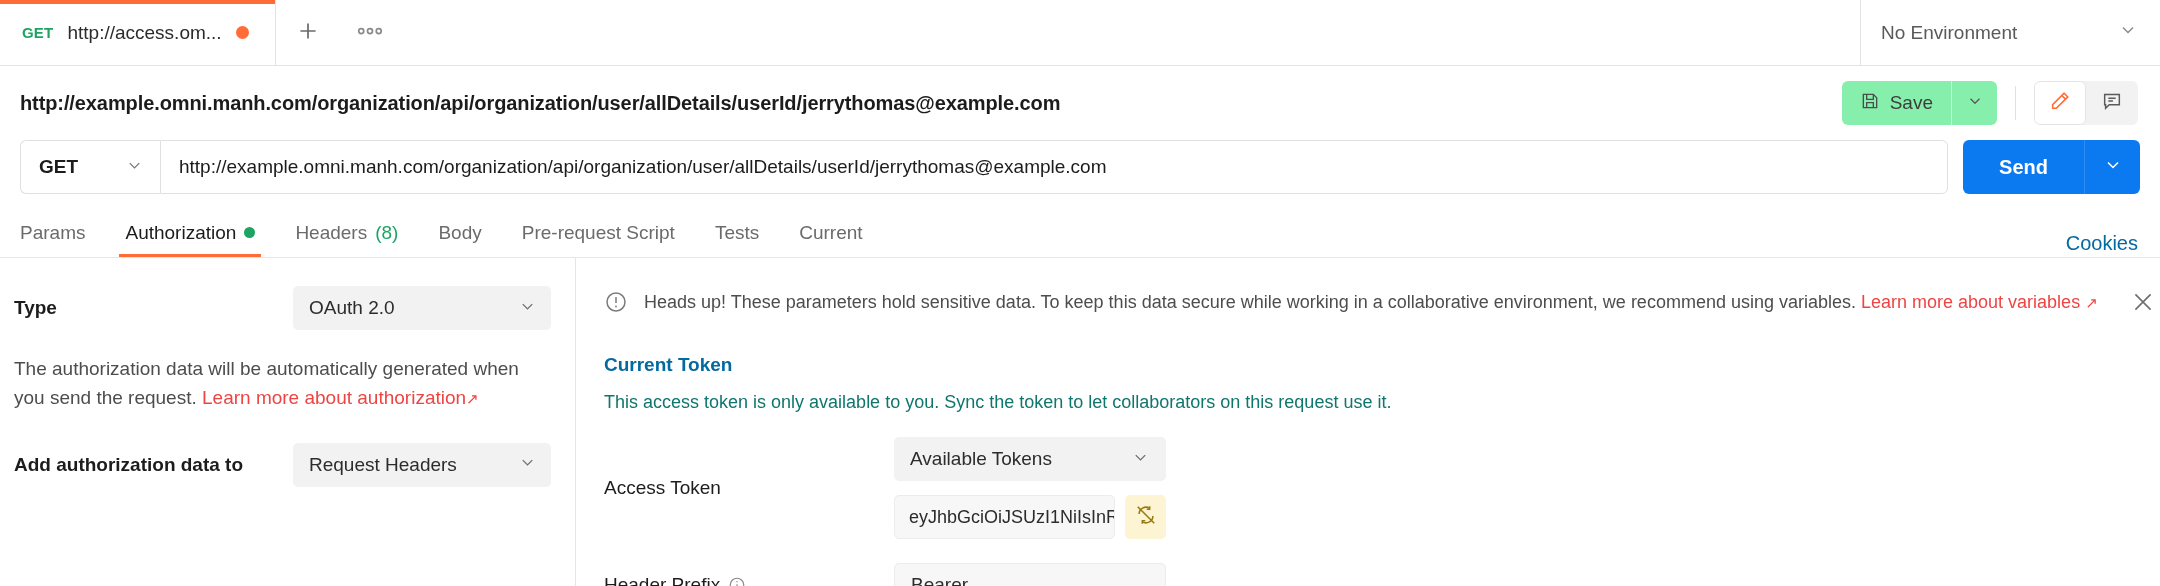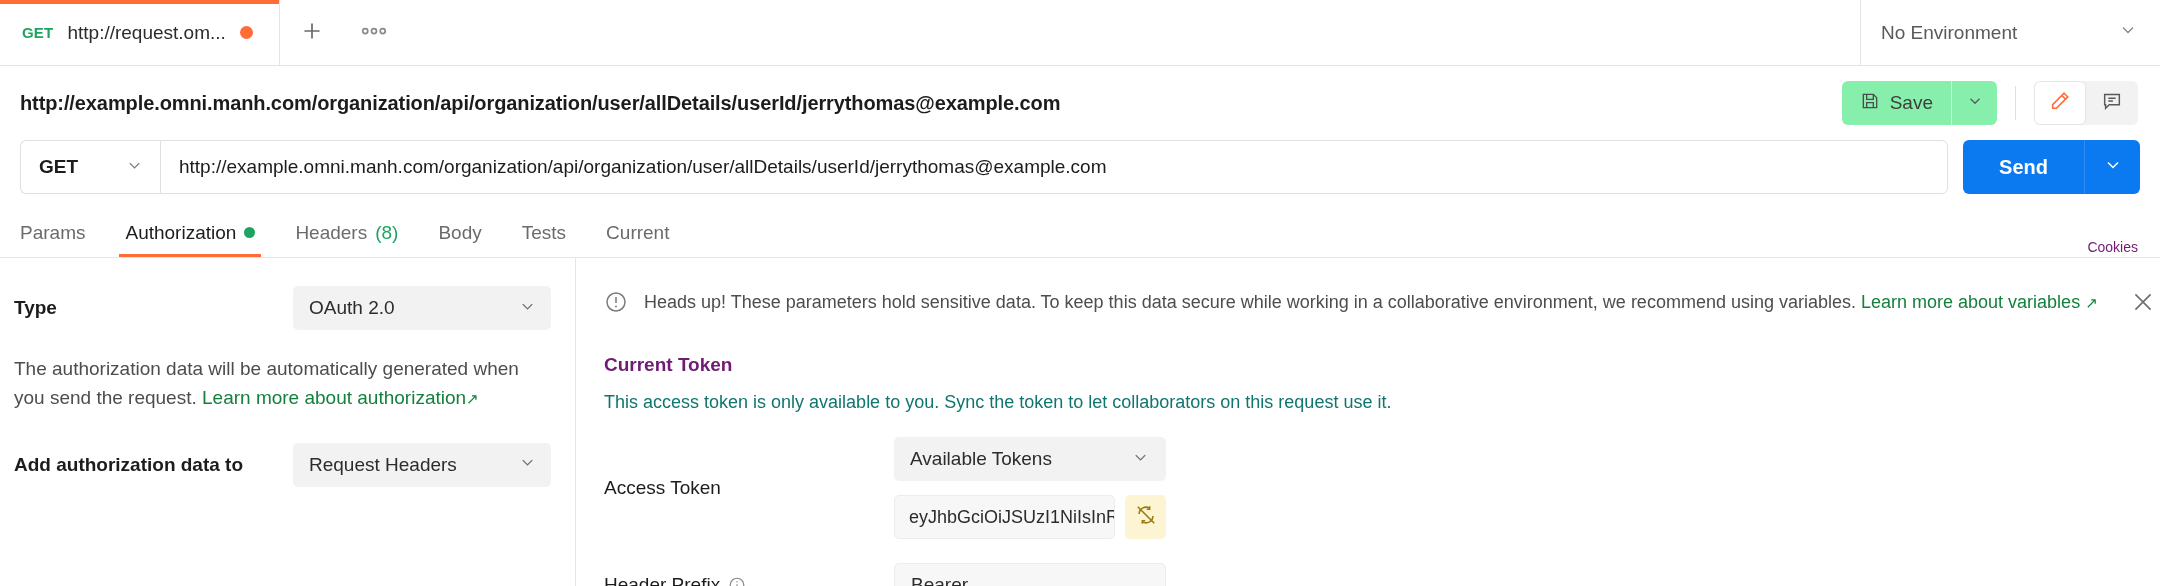--- a/index.html
+++ b/index.html
@@ -112,56 +112,56 @@
   }
   .tab-item:first-child { padding-left:0; }
   .tab-item.active { color:#1c1c1c; }
   .tab-item.active .tab-underline {
     position:absolute; left:14px; right:14px; bottom:0; height:3px; background:#ff6c37;
   }
   .tab-item:first-child.active .tab-underline { left:0; right:14px; }
   .tab-dot { width:11px; height:11px; border-radius:50%; background:#1fa363; }
   .tab-count { color:#1fa363; }
   .tabsrow-spacer { flex:1; }
-  .cookies-link { font-size:14px; color:#701a75; cursor:pointer; padding-bottom:2px; }
+  .cookies-link { font-size:20px; color:#0369a1; cursor:pointer; padding-bottom:2px; }
 
   
   .split { flex:1; display:flex; min-height:0; }
   .left-pane { width:576px; min-width:576px; border-right:1px solid #e6e6e6; padding: 28px 24px 16px 14px; }
   .right-pane { flex:1; min-width:0; padding: 22px 0 0 0; }
 
   .field-row { display:flex; align-items:center; margin-bottom:24px; }
   .field-label { font-size:19px; color:#1c1c1c; font-weight:700; padding-left:0; }
   .field-label.reg { font-weight:700; }
   .field-spacer { flex:1; }
   .select-box {
     width:258px; height:44px; display:flex; align-items:center; justify-content:space-between;
     padding: 0 14px 0 16px; background:#f2f2f2; border-radius:5px; cursor:pointer;
   }
   .select-box .val { font-size:19px; color:#2c2c2c; }
   .select-box svg { width:19px; height:19px; color:#6e6e6e; }
 
   .helper {
     font-size:19px; color:#4d4d4d; line-height:1.55; margin: 22px 0 30px 0; max-width:530px;
   }
-  .link { color:#15803d; cursor:pointer; }
+  .link { color:#ef4444; cursor:pointer; }
   .ext-arrow { font-size:15px; }
 
   
   .banner {
     display:flex; align-items:center; gap:16px; padding: 0 24px 0 28px;
     height:44px; margin: 0 0 0 0;
   }
   .banner .warn-icon { width:24px; height:24px; color:#7a7a7a; flex:none; }
   .banner .btext { font-size:18px; color:#4d4d4d; white-space:nowrap; }
   .banner .bspacer { flex:1; }
   .banner .close-x { width:26px; height:26px; color:#6e6e6e; cursor:pointer; flex:none; }
 
   .section { padding: 0 24px 0 28px; }
-  .section-title { font-size:19px; font-weight:700; color:#701a75; margin: 30px 0 0 0; }
+  .section-title { font-size:19px; font-weight:700; color:#0369a1; margin: 30px 0 0 0; }
   .section-sub { font-size:18px; color:#0f766e; margin: 16px 0 0 0; }
 
   .tk-row { display:flex; align-items:center; margin-top:24px; }
   .tk-label { font-size:19px; color:#1c1c1c; width:290px; flex:none; display:flex; align-items:center; gap:8px; }
   .info-icon { width:18px; height:18px; color:#8a8a8a; }
   .tk-control { width:272px; }
   .tk-select {
     height:44px; display:flex; align-items:center; justify-content:space-between;
     padding: 0 16px; background:#f2f2f2; border-radius:5px; cursor:pointer;
   }
@@ -187,21 +187,21 @@
 </head>
 <body>
 
 <div class="app">
 
   <div class="tabstrip">
     <div class="tabstrip-left">
       <div class="req-tab">
         <div class="accent"></div>
         <span class="req-method">GET</span>
-        <span class="req-title">http://request.om...</span>
+        <span class="req-title">http://access.om...</span>
         <span class="unsaved-dot"></span>
       </div>
     </div>
     <div class="newtab-btn">
       <span>
         <svg viewBox="0 0 24 24" fill="none" stroke="currentColor" stroke-width="1.6">
             <path d="M12 5v14M5 12h14"></path>
           </svg>
       </span>
     </div>
@@ -300,20 +300,23 @@
       <span>Authorization</span>
       <span class="tab-dot"></span>
       <span class="tab-underline"></span>
     </div>
     <div class="tab-item">
       <span>Headers</span>
       <span class="tab-count">(8)</span>
     </div>
     <div class="tab-item">
       <span>Body</span>
+    </div>
+    <div class="tab-item">
+      <span>Pre-request Script</span>
     </div>
     <div class="tab-item">
       <span>Tests</span>
     </div>
     <div class="tab-item">
       <span>Current</span>
     </div>
     <div class="tabsrow-spacer"></div>
     <div class="cookies-link">Cookies</div>
   </div>

